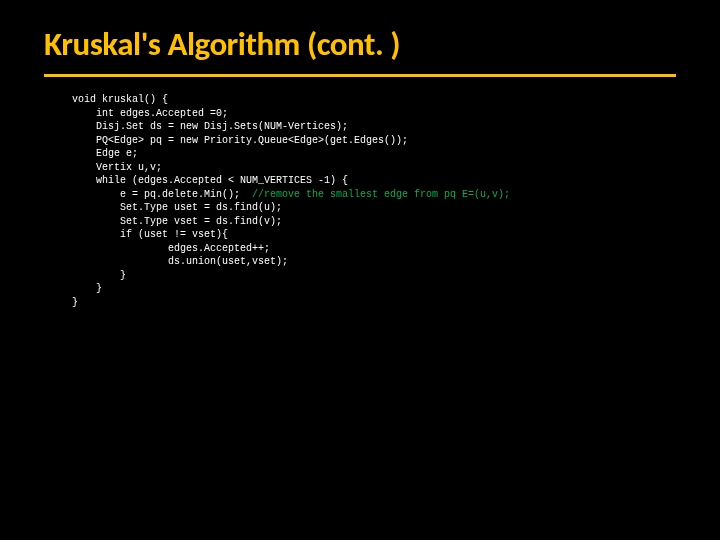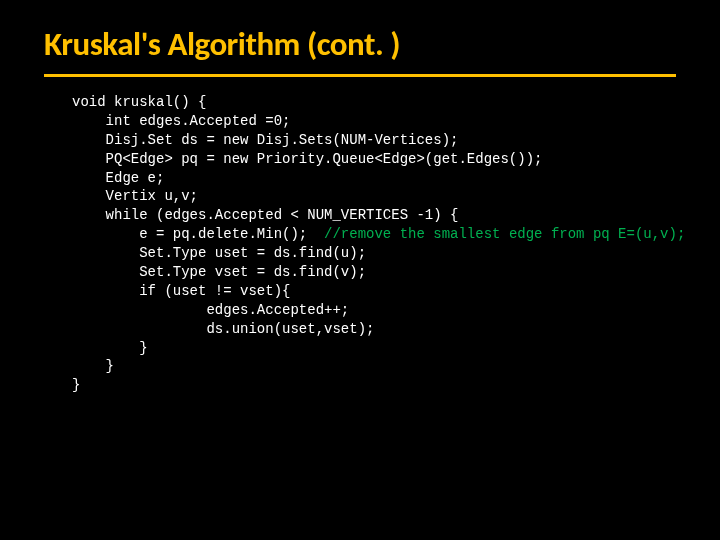--- a/index.html
+++ b/index.html
@@ -23,21 +23,21 @@
     font-size: 33px;
     font-weight: bold;
     padding-bottom: 10px;
     border-bottom: 3px solid #ffc000;
     margin: 0 0 16px 0;
     letter-spacing: -0.5px;
   }
   .code {
     color: #ffffff;
     font-family: "Courier New", Courier, monospace;
-    font-size: 14px;
+    font-size: 10px;
     white-space: pre;
     line-height: 1.35;
     margin-left: 28px;
   }
   .comment {
     color: #00b050;
   }
 </style>
 </head>
 <body>

